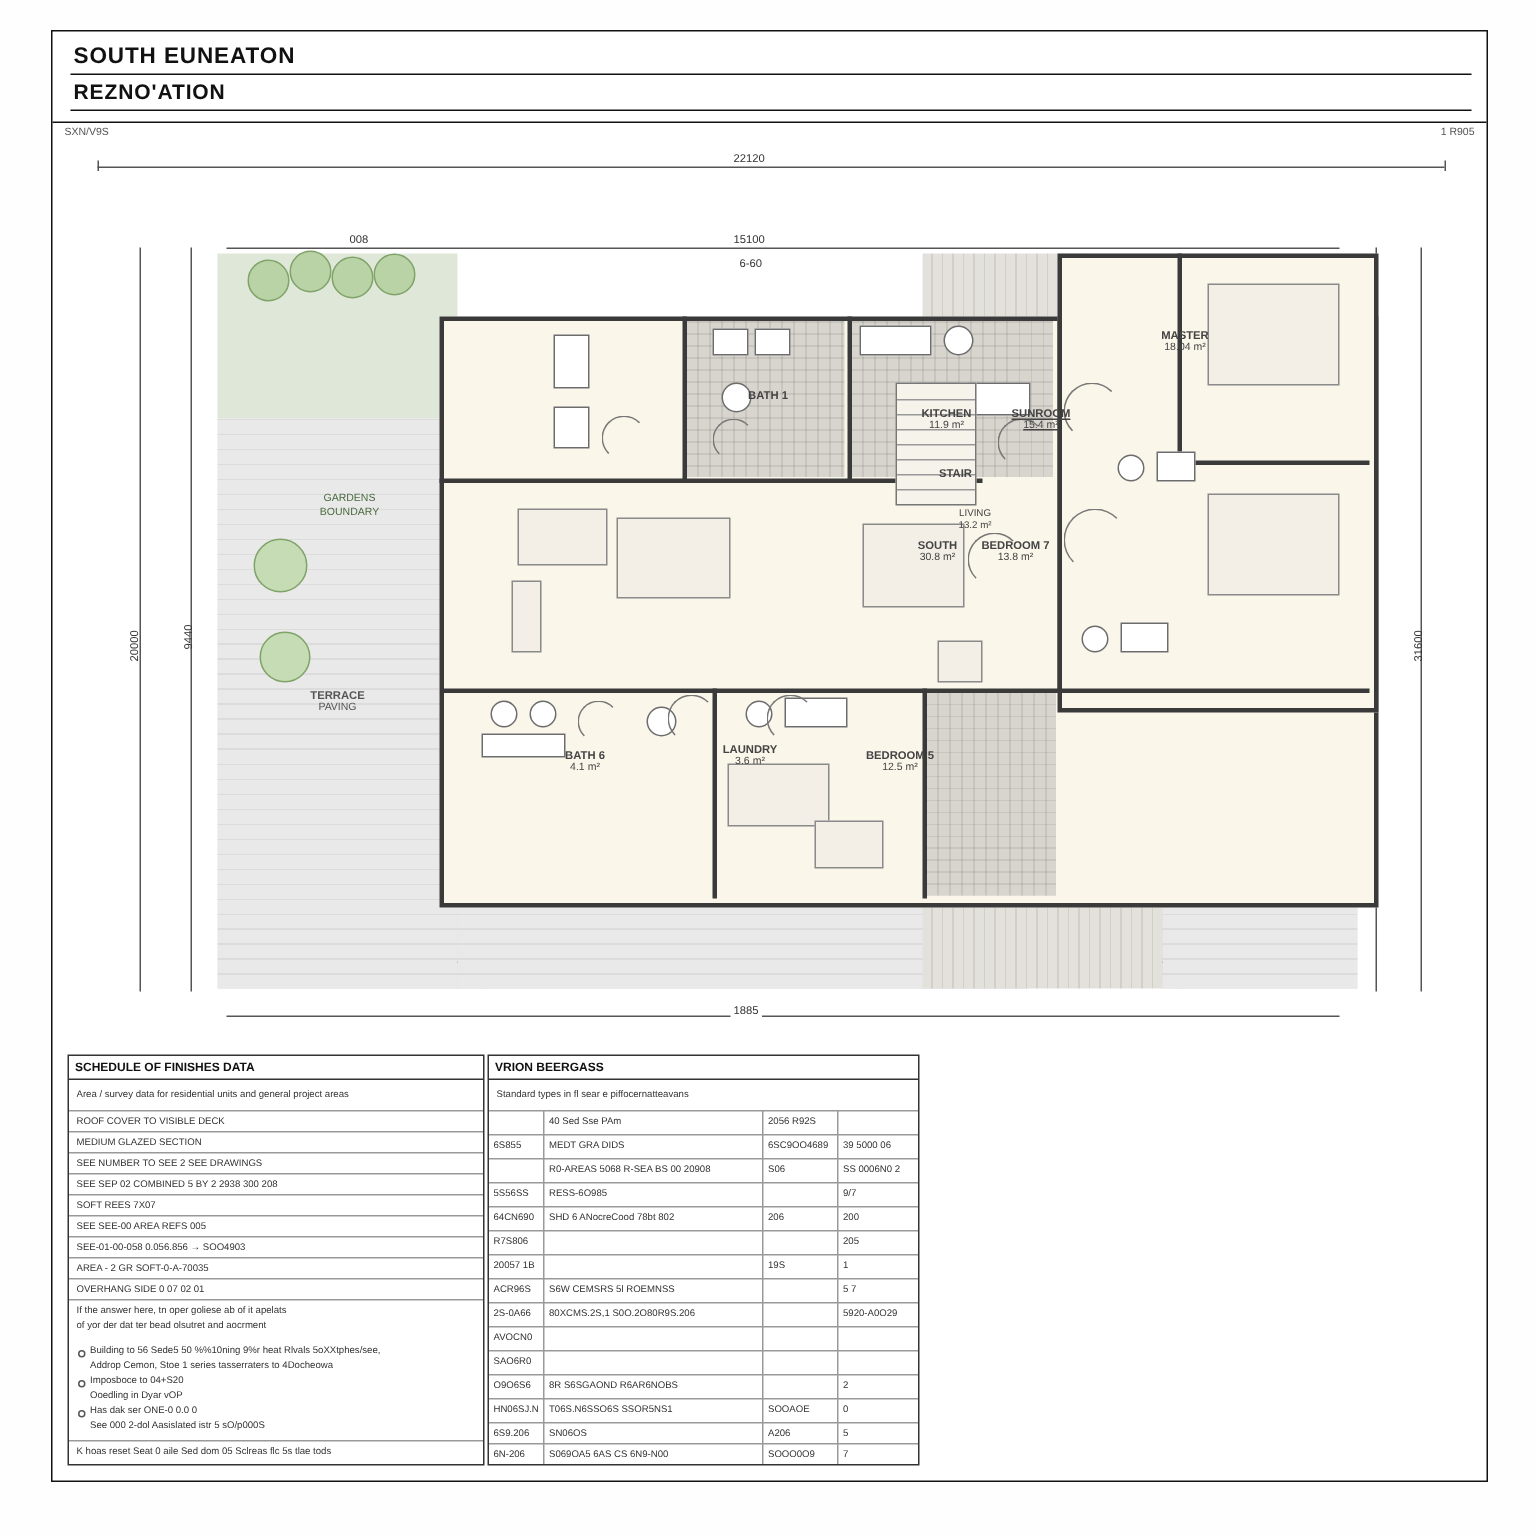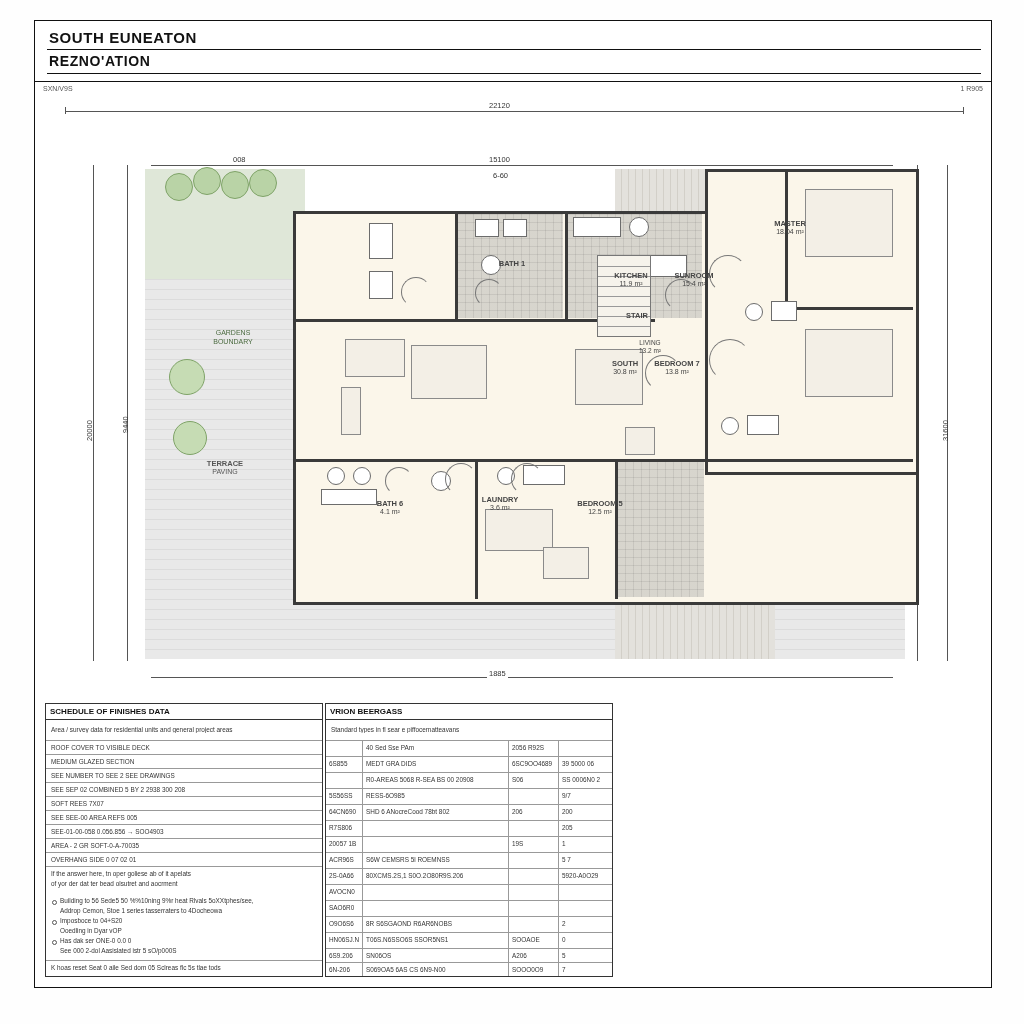--- a/index.html
+++ b/index.html
@@ -207,21 +207,21 @@
         <div class="roomlabel" style="left:452px;top:152px;width:80px;">
             <b>STAIR</b>
           </div>
         <div class="roomlabel" style="left:470px;top:180px;width:70px;font-size:6.5px;">LIVING<br>13.2 m²</div>
         <div class="roomlabel" style="left:430px;top:200px;width:100px;"><b>SOUTH</b>30.8 m²</div>
         <div class="roomlabel" style="left:190px;top:340px;width:110px;"><b>BATH 6</b>4.1 m²</div>
         <div class="roomlabel" style="left:300px;top:336px;width:110px;"><b>LAUNDRY</b>3.6 m²</div>
         <div class="roomlabel" style="left:400px;top:340px;width:110px;"><b>BEDROOM 5</b>12.5 m²</div>
         <div class="roomlabel" style="left:590px;top:60px;width:110px;"><b>MASTER</b>18.04 m²</div>
         <div class="roomlabel" style="left:472px;top:200px;width:120px;"><b>BEDROOM 7</b>13.8 m²</div>
-        <div class="roomlabel" style="left:504px;top:112px;width:90px;"><b>SUNROOM</b>15.4 m²</div>
+        <div class="roomlabel" style="left:504px;top:112px;width:90px;text-decoration:underline;"><b>SUNROOM</b>15.4 m²</div>
       </div>
     </div>
 
     <div class="bottom">
 
       <div class="tbl" style="left:10px;top:10px;width:276px;height:272px;">
         <div class="hd">SCHEDULE OF FINISHES DATA</div>
         <div class="cell" style="left:5px;top:22px;width:266px;white-space:normal;">Area / survey data for residential units and general project areas</div>
         <div class="cell" style="left:5px;top:40px;width:266px;">ROOF COVER TO VISIBLE DECK</div>
         <div class="cell" style="left:5px;top:54px;width:266px;">MEDIUM GLAZED SECTION</div>

